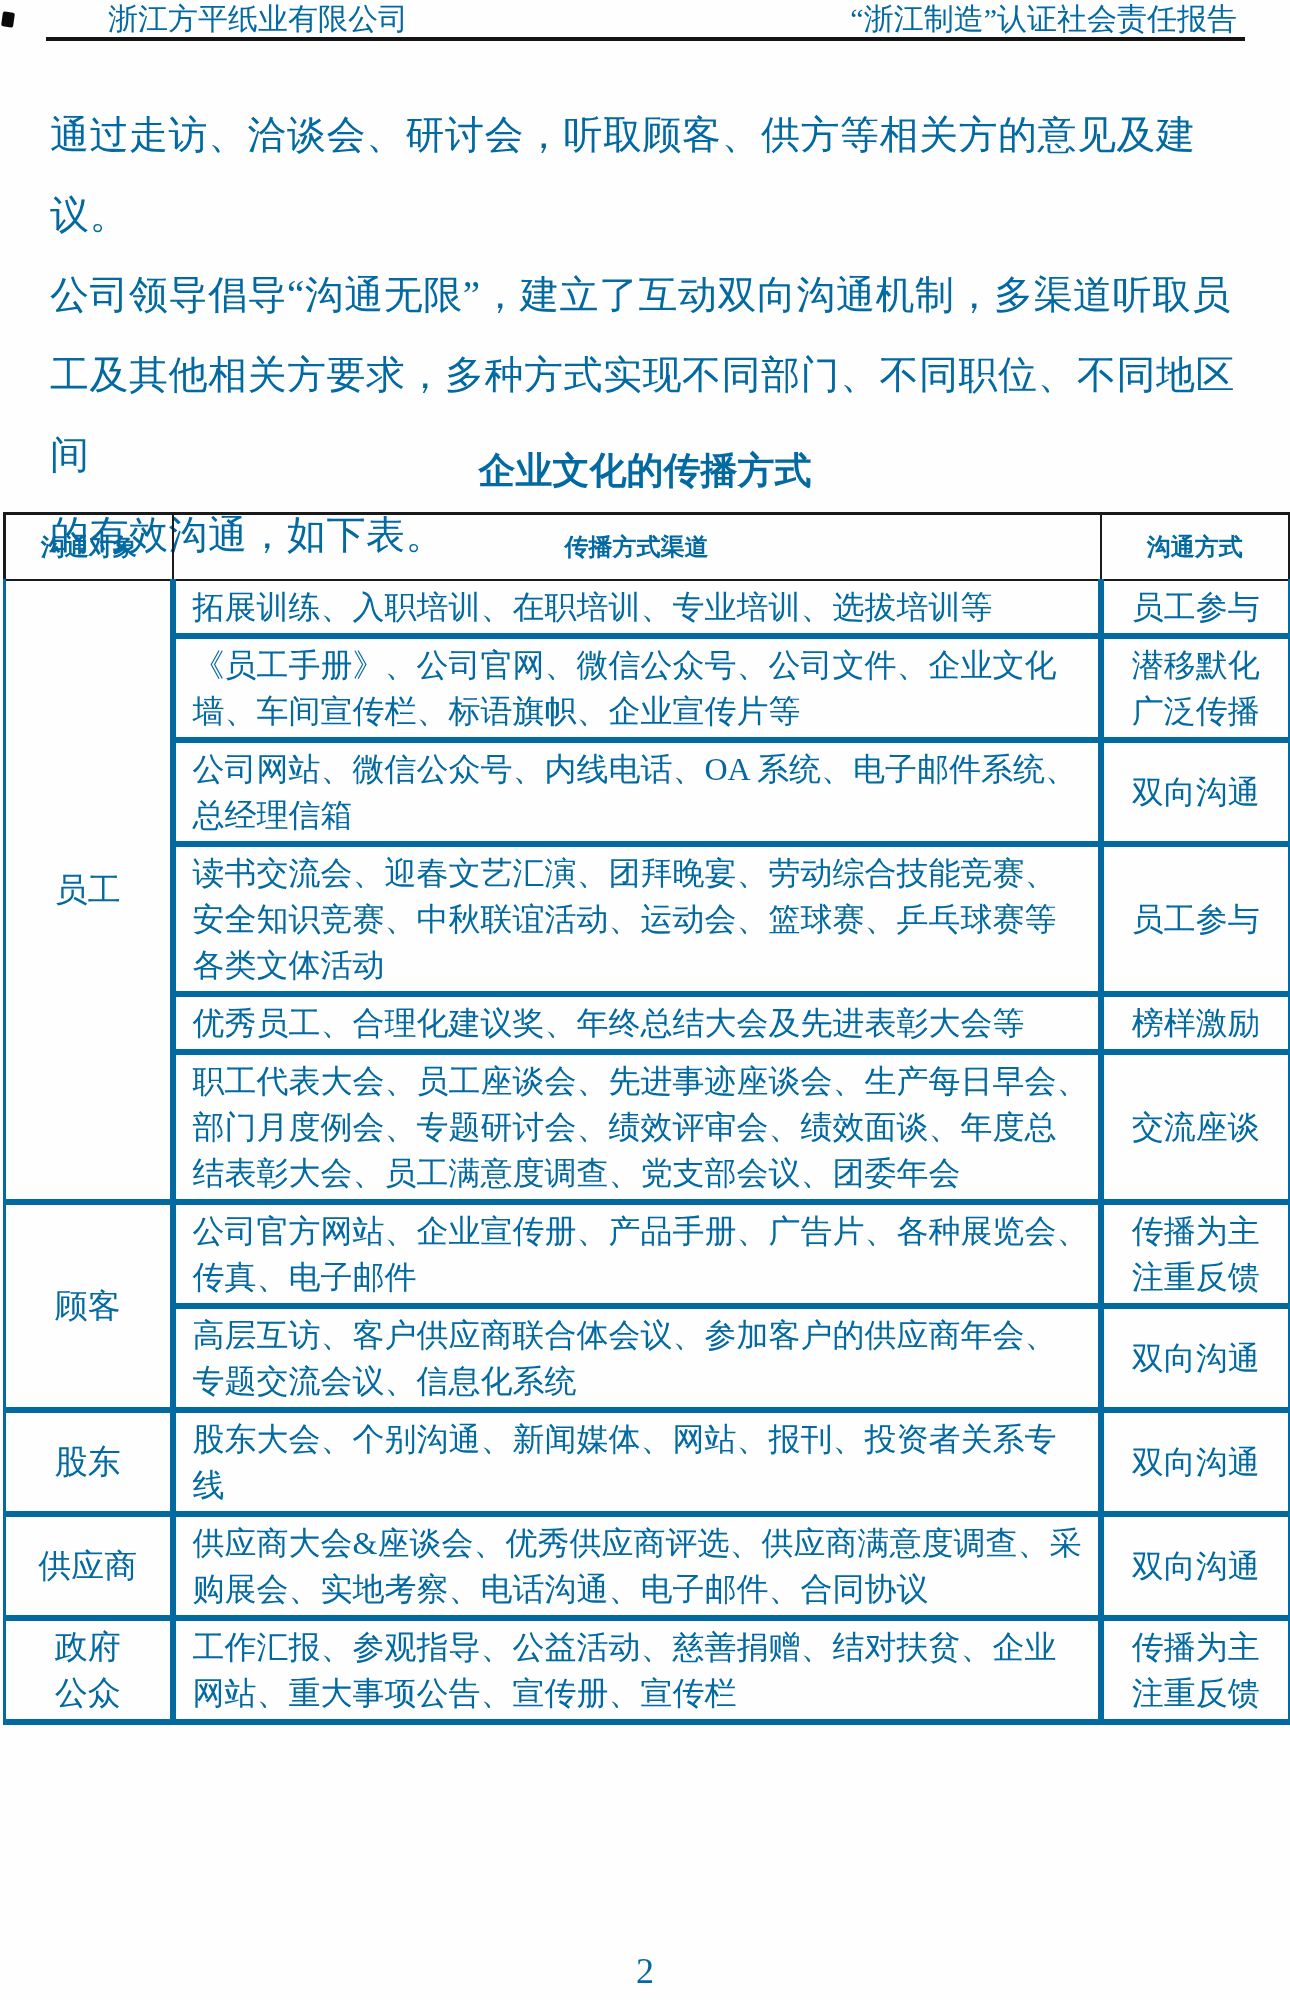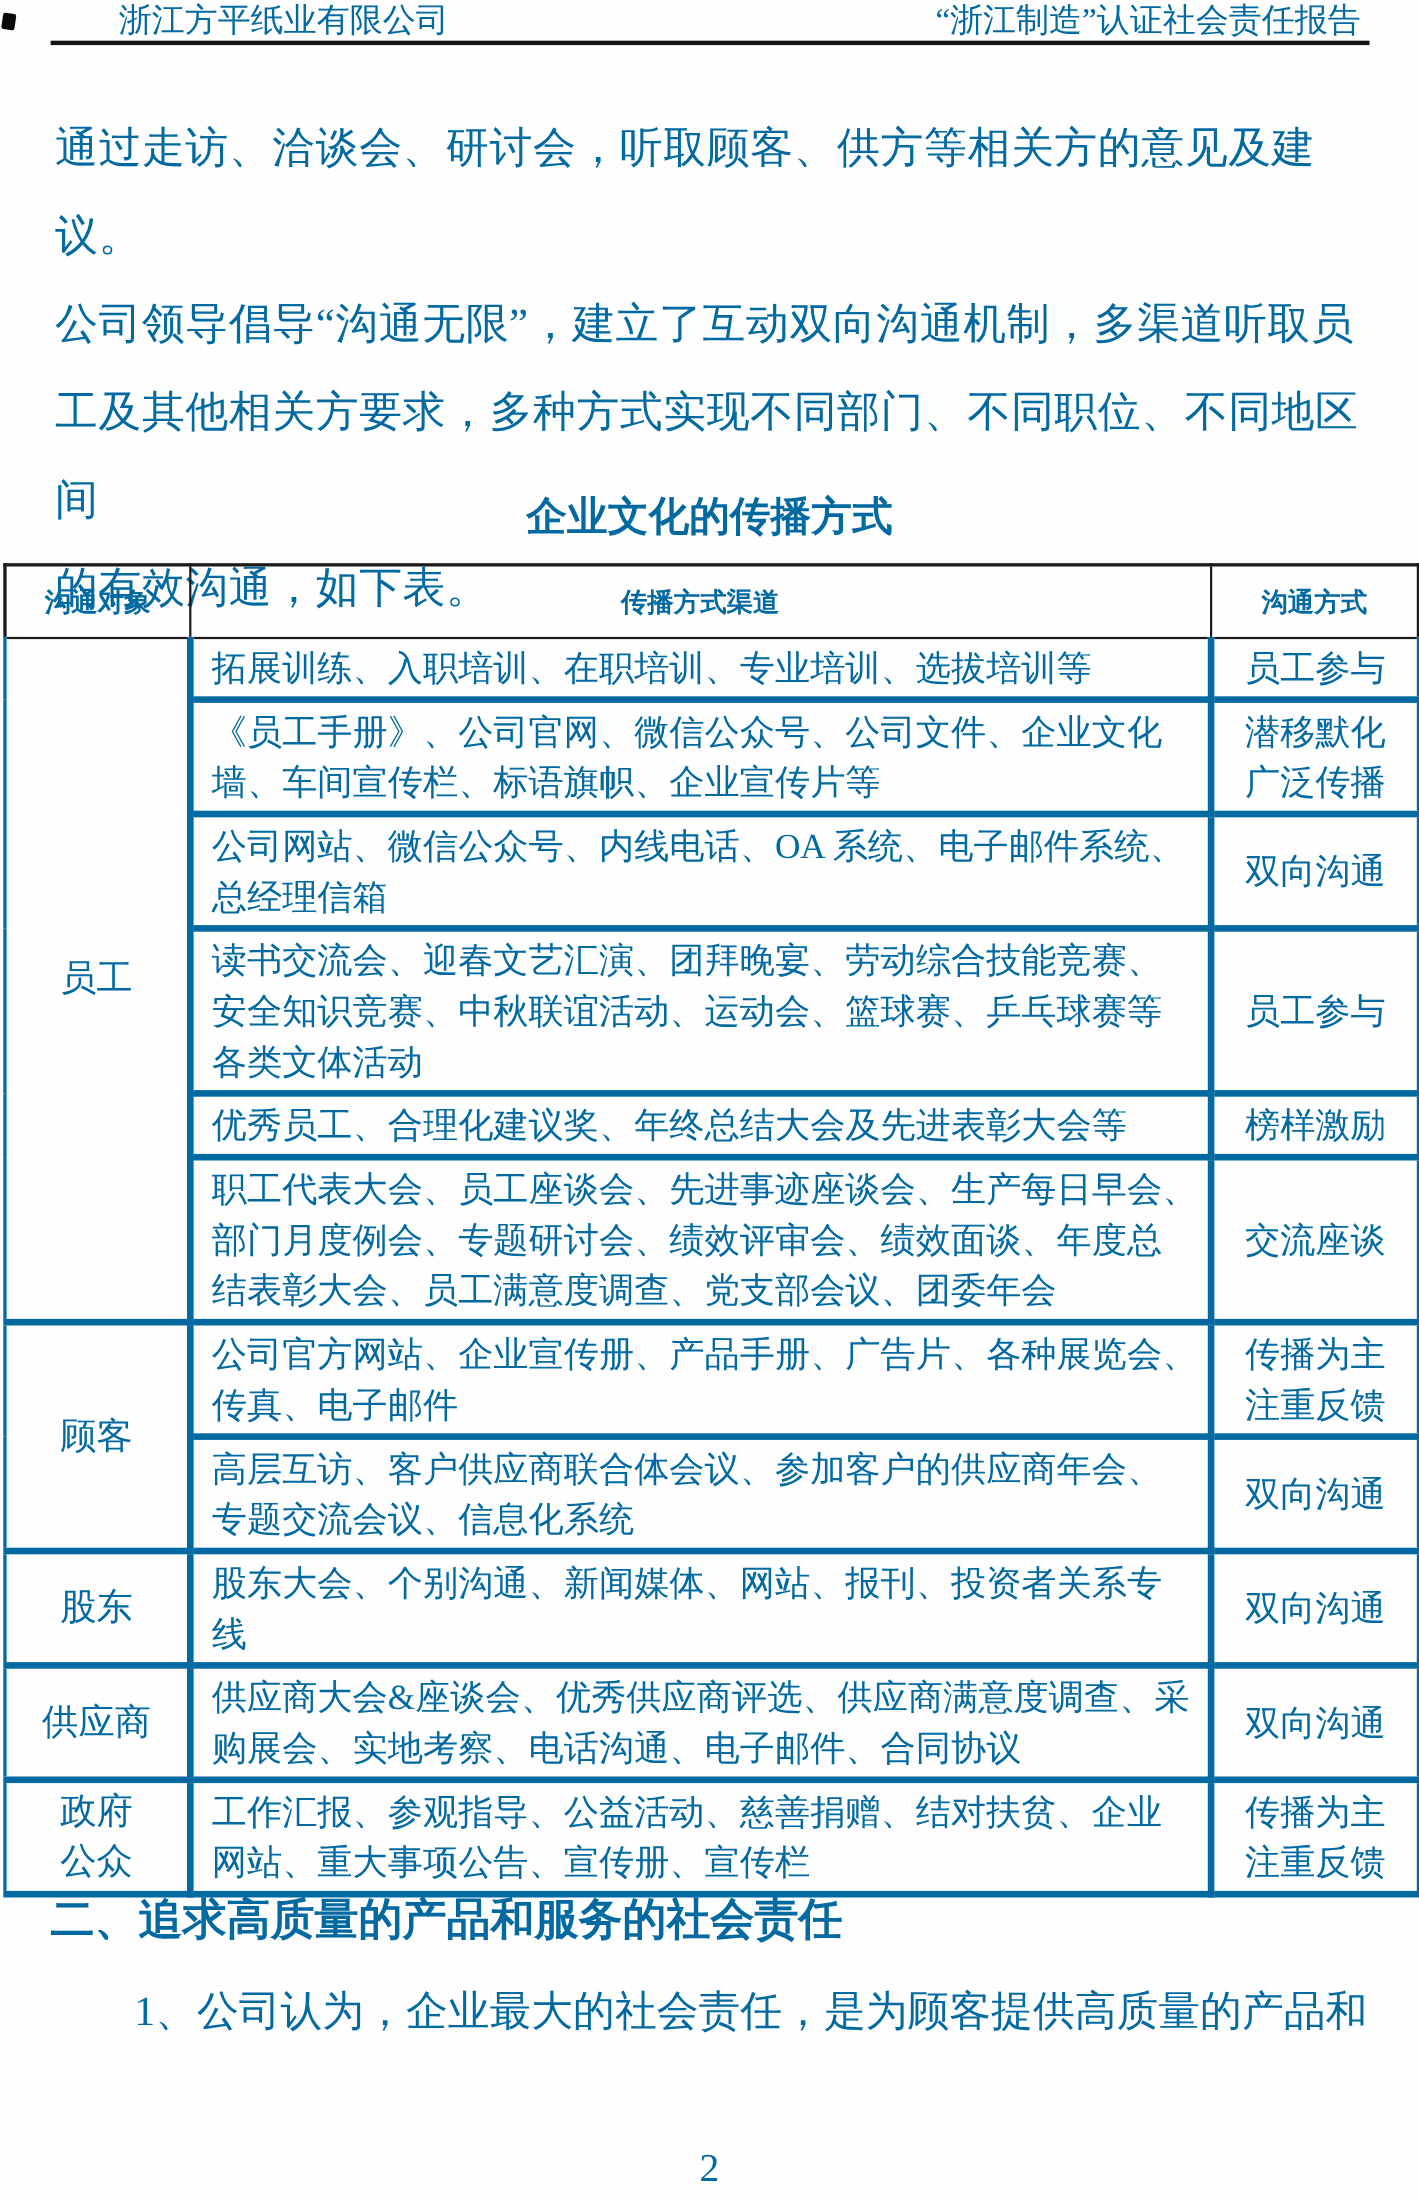--- a/index.html
+++ b/index.html
@@ -157,17 +157,15 @@
           <td rowspan="1" class="subject">政府
 公众</td>
           <td class="channel">工作汇报、参观指导、公益活动、慈善捐赠、结对扶贫、企业
 网站、重大事项公告、宣传册、宣传栏</td>
           <td class="mode">传播为主
 注重反馈</td>
         </tr>
       </tbody>
   </table>
 
-  <div class="section-heading">二、追求高质量的产品和服务的社会责任</div>
-  <div class="para-2">1、公司认为，企业最大的社会责任，是为顾客提供高质量的产品和</div>
 
   <div class="page-number">2</div>
 </div>
 
 </body></html>

